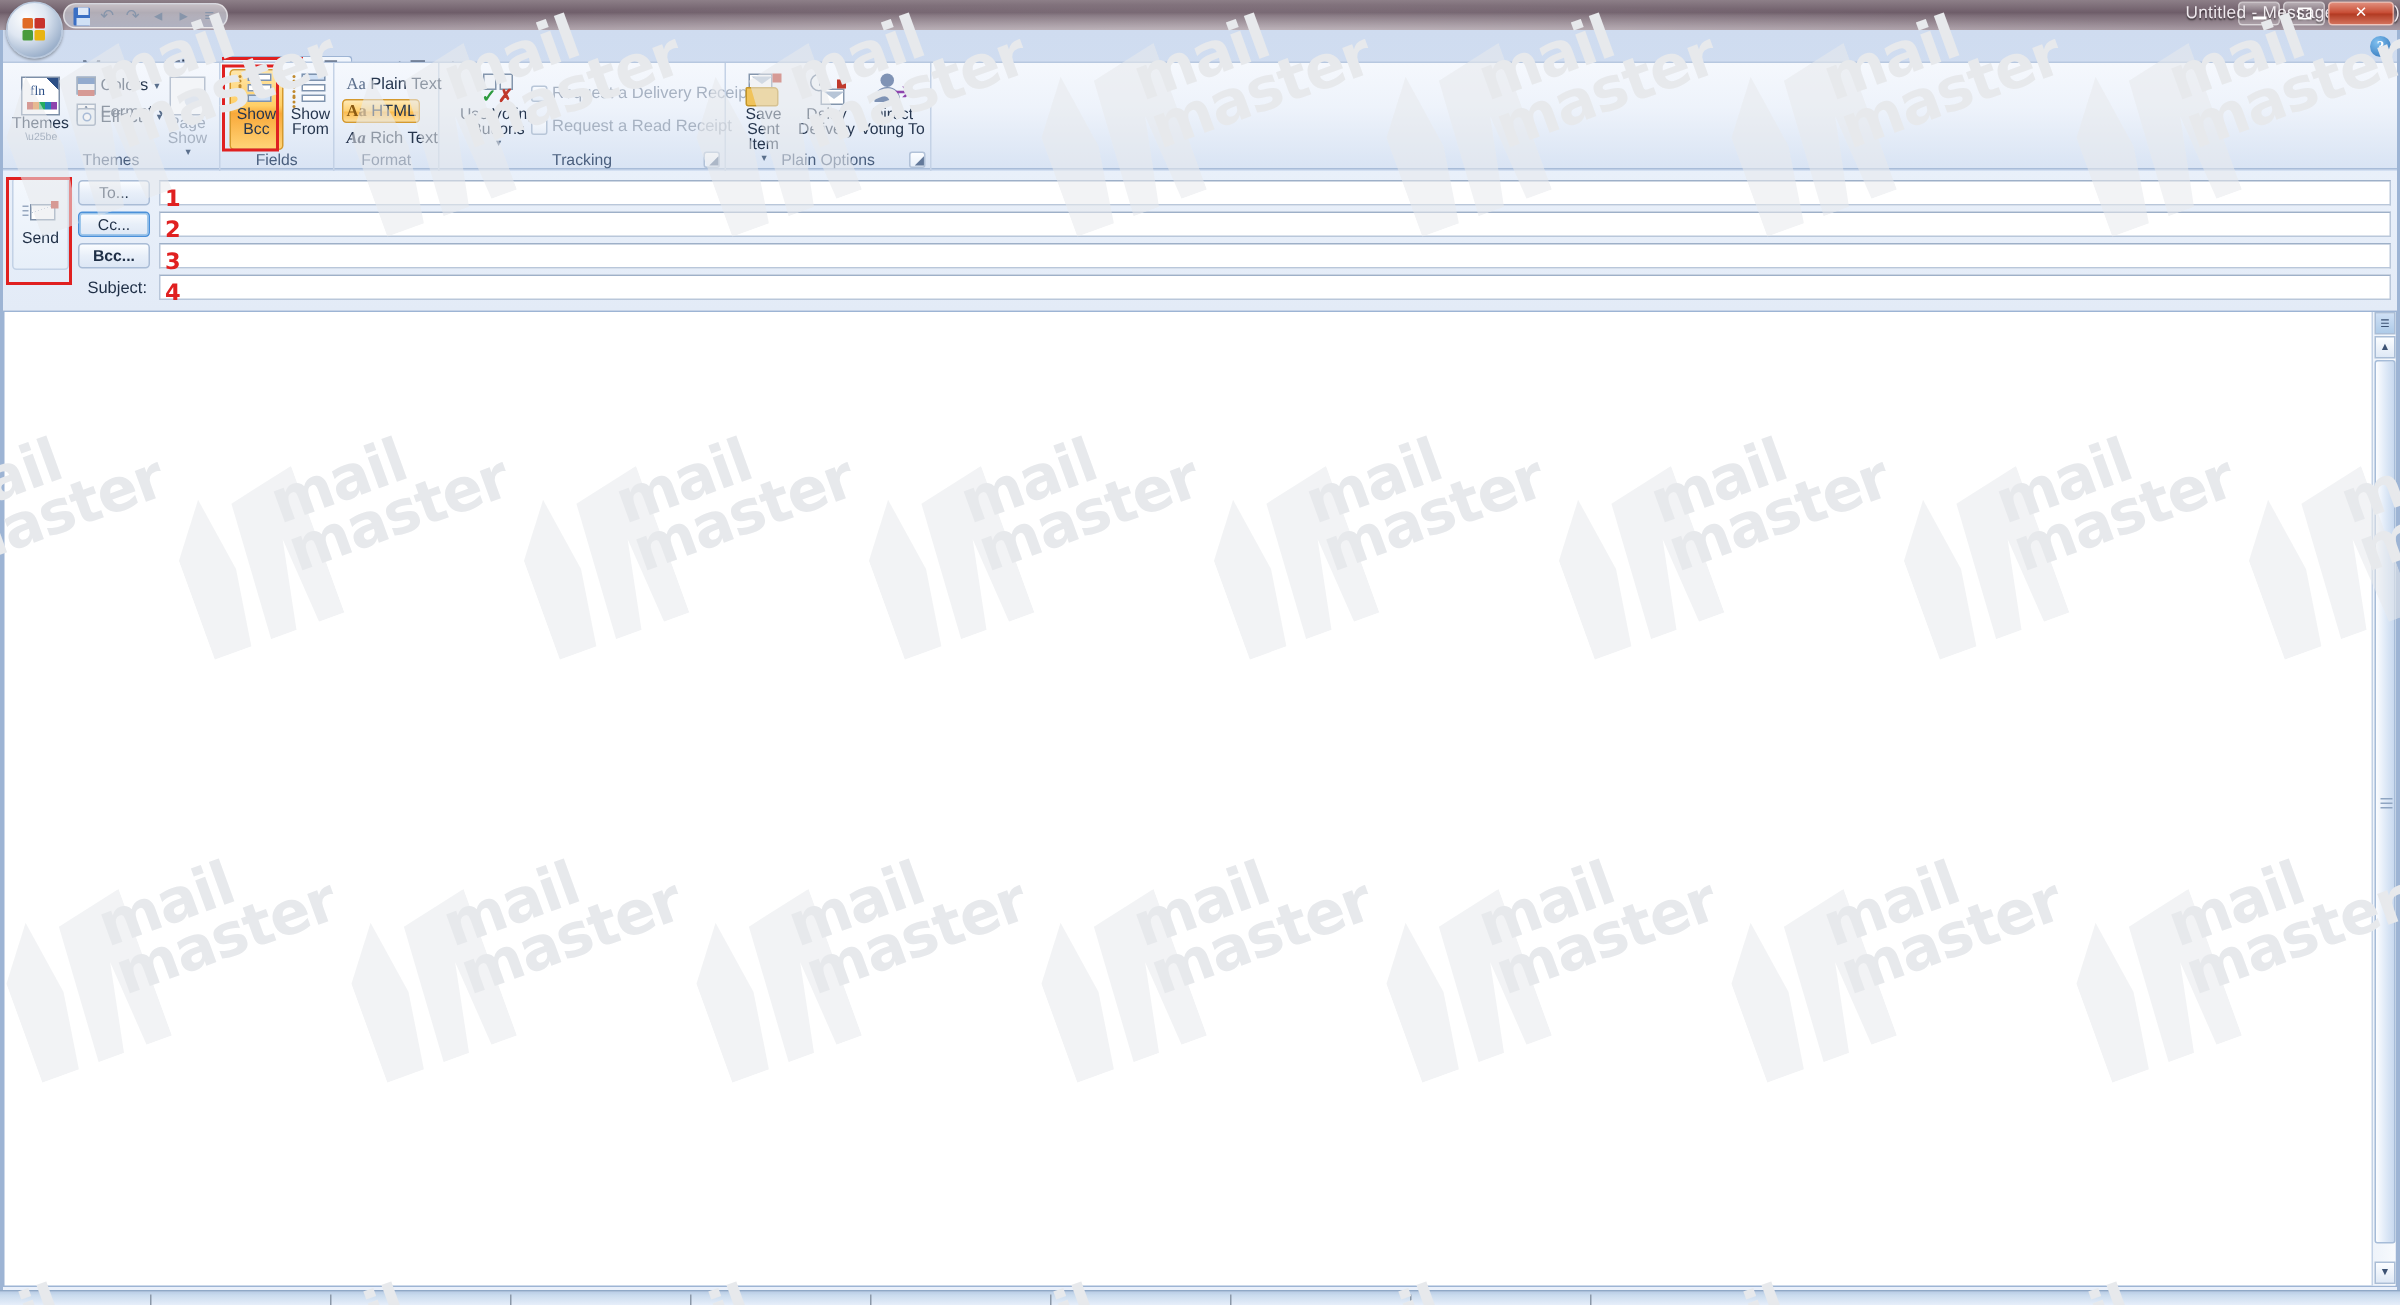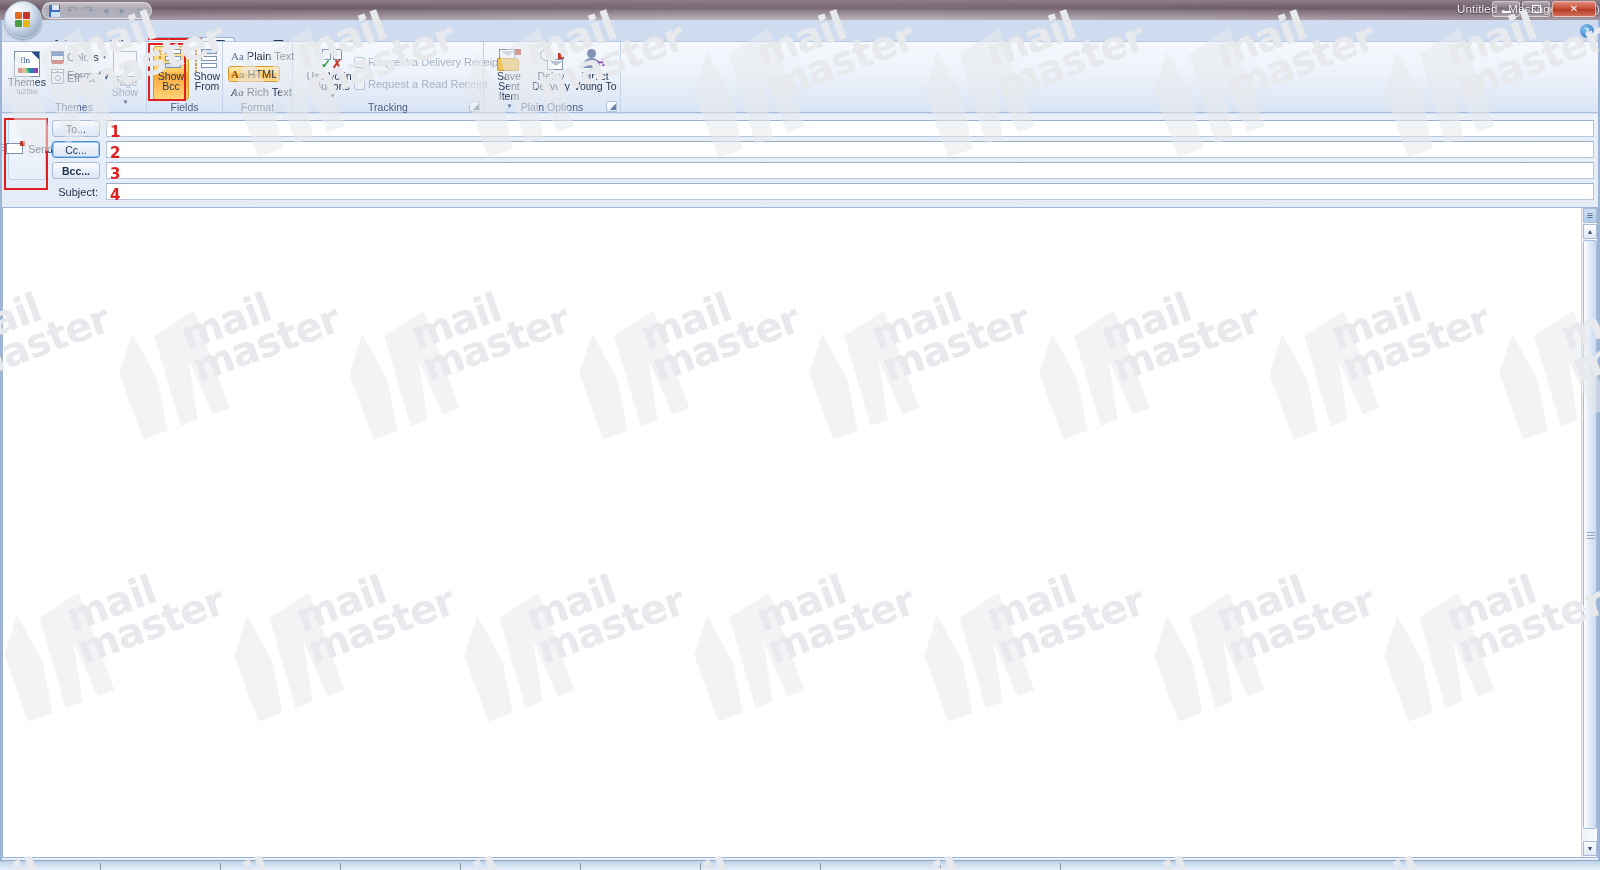--- a/index.html
+++ b/index.html
@@ -285,21 +285,21 @@
   .env-send .red { position:absolute; right:0; top:0; width:5px; height:5px; background:#c0392b; }
 
   
   .hdr {
     position: absolute; left: 2px; right: 2px; top: 114px; height: 93px;
     background: linear-gradient(to bottom,#e9f0fa,#e3ebf7);
     z-index: 20;
   }
   .sendbtn {
     position: absolute; left: 6px; top: 4px; width: 38px; height: 62px;
-    display: flex; flex-direction: row; align-items: center; justify-content: center;
+    display: flex; flex-direction: column; align-items: center; justify-content: center;
     gap: 3px;
     font-size: 10.5px; color: #1f2f46;
     background: linear-gradient(to bottom,#f4f8fd,#e7eff9);
     border: 1px solid #c3d2e6; border-radius: 3px;
   }
   .annot-box {
     position: absolute;
     border: 2px solid #e02020;
     z-index: 55;
     pointer-events: none;

